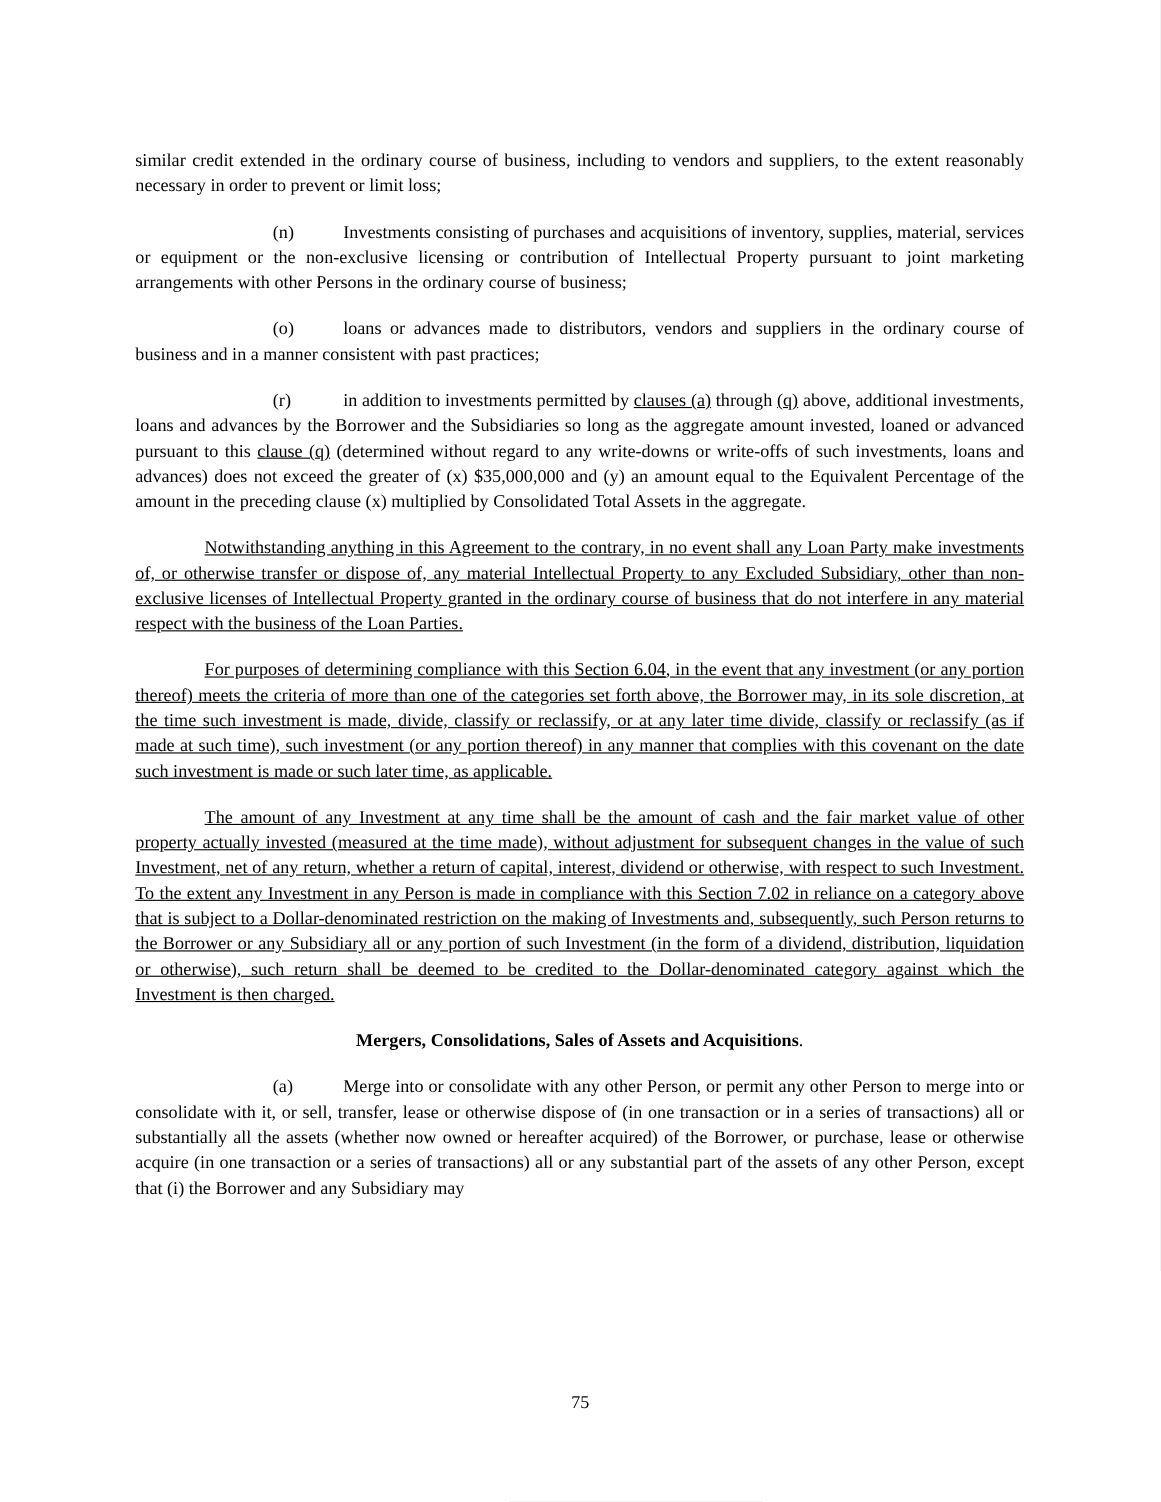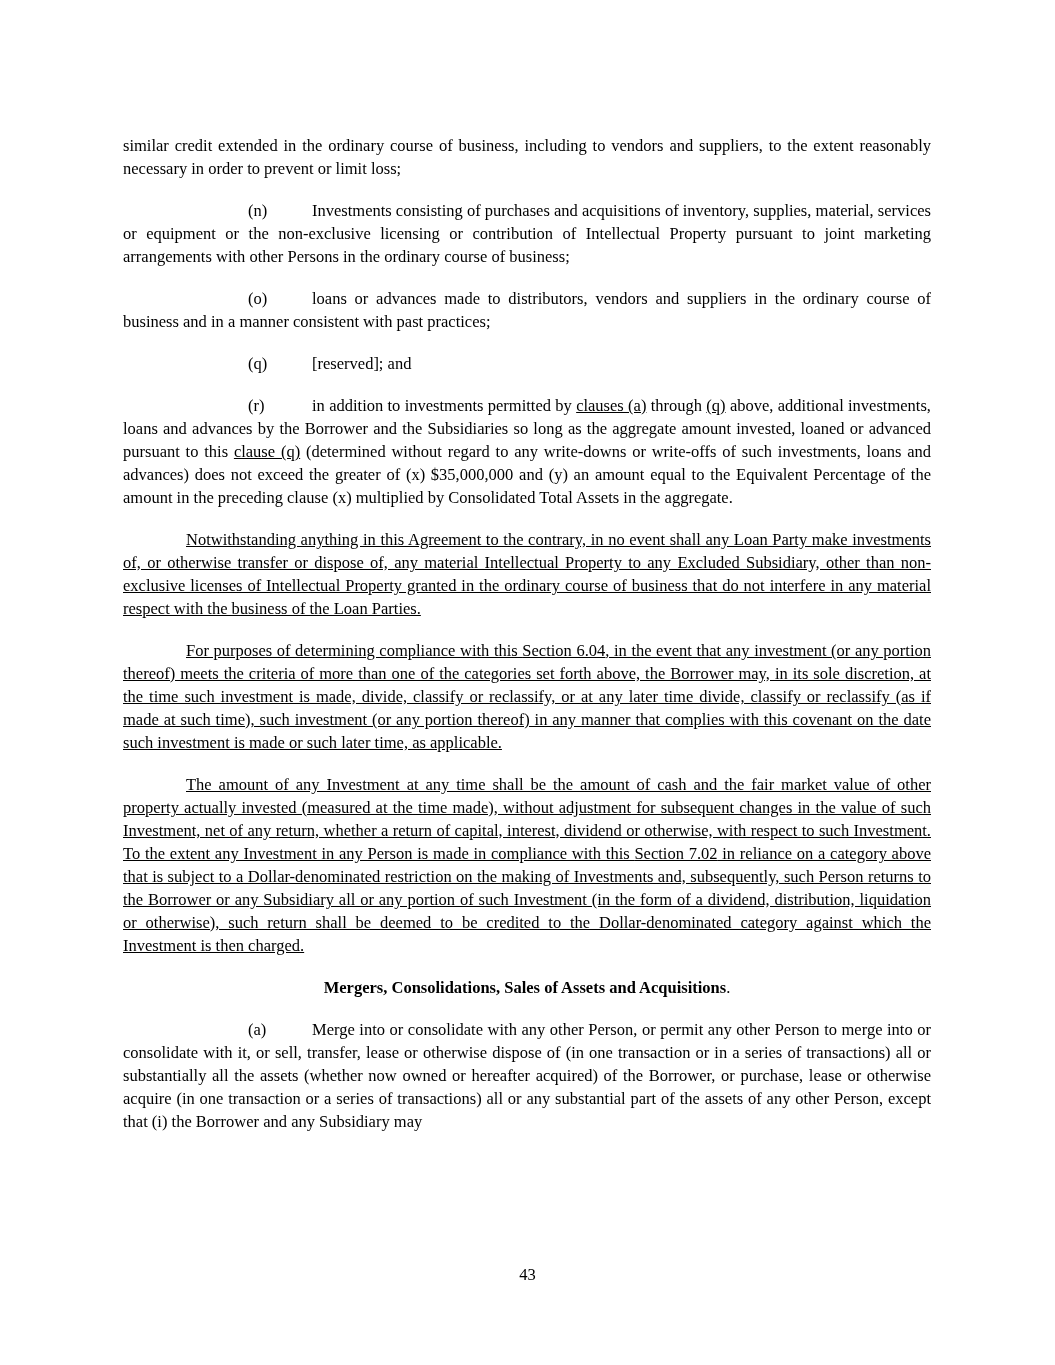--- a/index.html
+++ b/index.html
@@ -43,22 +43,21 @@
   }
 </style>
 </head>
 <body>
 
 <div class="page">
   <div class="content" id="doc-body">
       <p class="flush"><span>similar credit extended in the ordinary course of business, including to vendors and suppliers, to the extent reasonably necessary in order to prevent or limit loss;</span></p>
       <p class="clause"><span class="tab-spacer"></span><span class="clause-letter">(n)</span><span>Investments consisting of purchases and acquisitions of inventory, supplies, material, services or equipment or the non-exclusive licensing or contribution of Intellectual Property pursuant to joint marketing arrangements with other Persons in the ordinary course of business;</span></p>
       <p class="clause"><span class="tab-spacer"></span><span class="clause-letter">(o)</span><span>loans or advances made to distributors, vendors and suppliers in the ordinary course of business and in a manner consistent with past practices;</span></p>
-      <p class="clause"><span class="tab-spacer"></span><span class="clause-letter">(q)</span><span>[reserved]; and</span></p>
       <p class="clause"><span class="tab-spacer"></span><span class="clause-letter">(r)</span><span>in addition to investments permitted by </span><span class="u">clauses (a)</span><span> through </span><span class="u">(q)</span><span> above, additional investments, loans and advances by the Borrower and the Subsidiaries so long as the aggregate amount invested, loaned or advanced pursuant to this </span><span class="u">clause (q)</span><span> (determined without regard to any write-downs or write-offs of such investments, loans and advances) does not exceed the greater of (x) $35,000,000 and (y) an amount equal to the Equivalent Percentage of the amount in the preceding clause (x) multiplied by Consolidated Total Assets in the aggregate.</span></p>
       <p class="indent"><span>Notwithstanding anything in this Agreement to the contrary, in no event shall any Loan Party make investments of, or otherwise transfer or dispose of, any material Intellectual Property to any Excluded Subsidiary, other than non-exclusive licenses of Intellectual Property granted in the ordinary course of business that do not interfere in any material respect with the business of the Loan Parties.</span></p>
       <p class="indent"><span>For purposes of determining compliance with this </span><span class="u">Section 6.04</span><span>, in the event that any investment (or any portion thereof) meets the criteria of more than one of the categories set forth above, the Borrower may, in its sole discretion, at the time such investment is made, divide, classify or reclassify, or at any later time divide, classify or reclassify (as if made at such time), such investment (or any portion thereof) in any manner that complies with this covenant on the date such investment is made or such later time, as applicable.</span></p>
       <p class="indent"><span>The amount of any Investment at any time shall be the amount of cash and the fair market value of other property actually invested (measured at the time made), without adjustment for subsequent changes in the value of such Investment, net of any return, whether a return of capital, interest, dividend or otherwise, with respect to such Investment.  To the extent any Investment in any Person is made in compliance with this </span><span class="u">Section 7.02</span><span> in reliance on a category above that is subject to a Dollar-denominated restriction on the making of Investments and, subsequently, such Person returns to the Borrower or any Subsidiary all or any portion of such Investment (in the form of a dividend, distribution, liquidation or otherwise), such return shall be deemed to be credited to the Dollar-denominated category against which the Investment is then charged.</span></p>
       <p class="heading"><span class="b">Mergers, Consolidations, Sales of Assets and Acquisitions</span><span>.</span></p>
       <p class="clause"><span class="tab-spacer"></span><span class="clause-letter">(a)</span><span>Merge into or consolidate with any other Person, or permit any other Person to merge into or consolidate with it, or sell, transfer, lease or otherwise dispose of (in one transaction or in a series of transactions) all or substantially all the assets (whether now owned or hereafter acquired) of the Borrower, or purchase, lease or otherwise acquire (in one transaction or a series of transactions) all or any substantial part of the assets of any other Person, except that (i) the Borrower and any Subsidiary may</span></p>
     </div>
-  <div class="page-number">43</div>
+  <div class="page-number">75</div>
 </div>
 
 </body></html>

